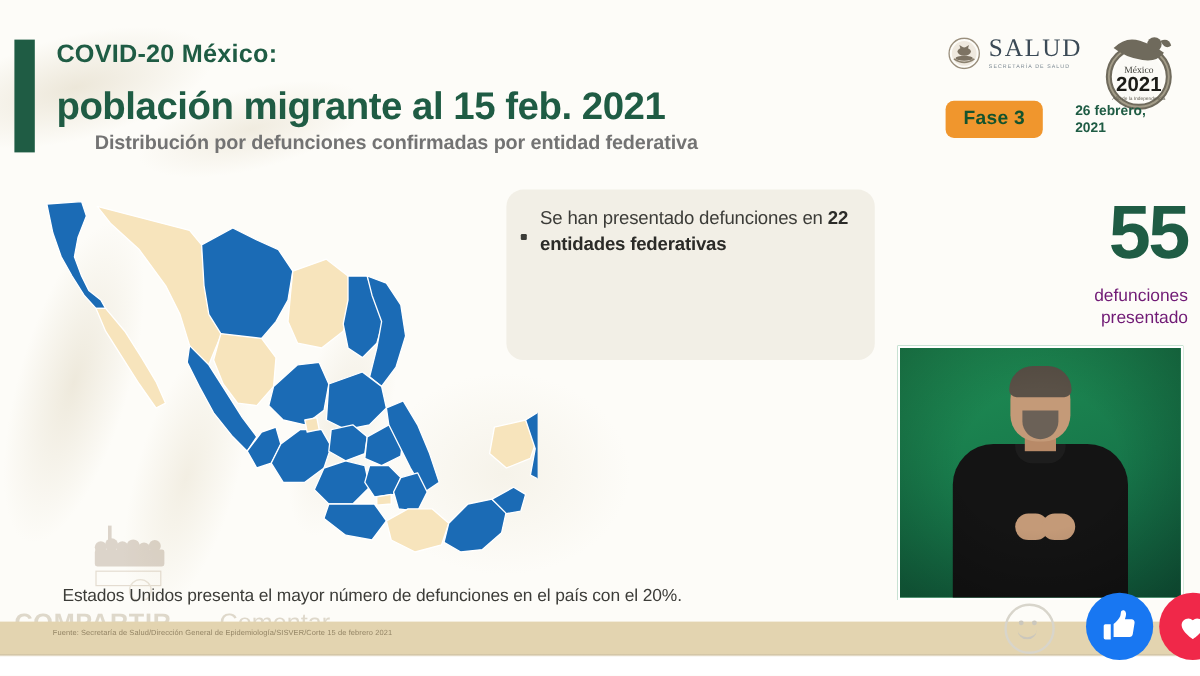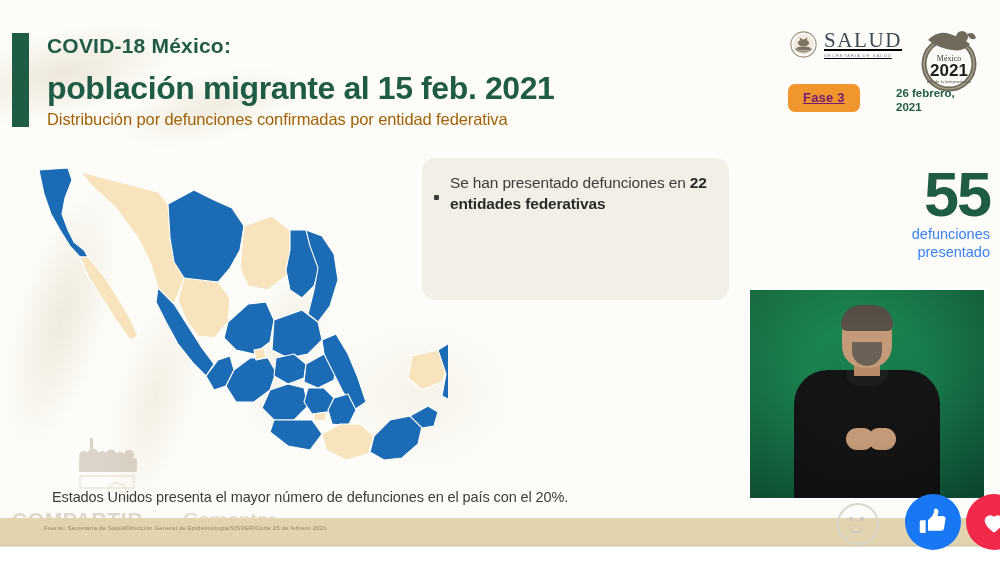--- a/index.html
+++ b/index.html
@@ -47,44 +47,45 @@
   .hd{position:absolute;left:47px;top:34px;width:680px;}
   .hd-eyebrow{
     font-size:21px;font-weight:bold;color:#1f5c44;letter-spacing:.2px;
     line-height:1.1;
   }
   .hd-title{
     font-size:32px;font-weight:bold;color:#1f5c44;letter-spacing:-.4px;
     line-height:1.12;margin-top:14px;
   }
   .hd-sub{
-    font-size:16.5px;font-weight:normal;color:#a16207;letter-spacing:-.1px;
+    font-size:16.5px;font-weight:bold;color:#737373;letter-spacing:-.1px;
     margin-top:3px;
+    margin-left:32px;
   }
 
   
   .brand{position:absolute;right:14px;top:24px;width:200px;height:110px;}
   .salud{
     position:absolute;left:4px;top:6px;display:flex;align-items:center;gap:7px;
   }
   .salud-seal{width:27px;height:27px;}
-  .salud-words{display:flex;flex-direction:column;line-height:1;text-decoration:underline;}
+  .salud-words{display:flex;flex-direction:column;line-height:1;}
   .salud-name{
     font-family:"Liberation Serif", serif;font-size:21px;letter-spacing:1.6px;
     color:#3b4a56;font-weight:normal;
   }
   .salud-tag{
     font-size:4.4px;letter-spacing:.9px;color:#7b8892;margin-top:3px;
     text-transform:uppercase;white-space:nowrap;
   }
   .emblem{position:absolute;right:6px;top:0px;width:62px;height:68px;}
   .fase{
     position:absolute;left:2px;top:60px;
-    background:#f0962d;color:#701a75;border-radius:7px;
-    padding:6px 15px 7px;font-size:13px;font-weight:bold;letter-spacing:.2px;text-decoration:underline;
+    background:#f0962d;color:#14532d;border-radius:7px;
+    padding:6px 15px 7px;font-size:16px;font-weight:bold;letter-spacing:.2px;
   }
   .datebox{
     position:absolute;right:14px;top:62px;width:76px;
     font-size:11.5px;font-weight:bold;color:#1f5c44;line-height:1.25;
   }
 
   
   .mapwrap{position:absolute;left:18px;top:158px;width:430px;height:340px;}
   .mapwrap svg{display:block;width:100%;height:100%;}
 
@@ -106,21 +107,21 @@
 
   
   .bignum{
     position:absolute;right:10px;top:165px;width:170px;text-align:right;
   }
   .bignum .val{
     font-size:63px;font-weight:bold;color:#1f5c44;line-height:.95;
     letter-spacing:-2px;
   }
   .bignum .lbl{
-    font-size:14.5px;color:#3b82f6;line-height:1.28;margin-top:0;
+    font-size:14.5px;color:#701a75;line-height:1.28;margin-top:13px;
   }
 
   
   .video{
     position:absolute;left:748px;top:288px;width:238px;height:212px;
     border:2px solid #ffffff;box-sizing:border-box;overflow:hidden;
     background:#1d8a52;
   }
   .video .green{
     position:absolute;inset:0;
@@ -242,21 +243,21 @@
       <g fill="none" stroke="#a58d6e" stroke-width="1">
         <rect x="8" y="46" width="54" height="12"></rect>
       </g>
       <circle cx="45" cy="62" r="9" fill="none" stroke="#b3a081" stroke-width="1.2"></circle>
     </svg>
   </div>
 
   <div class="accent-bar"></div>
 
   <div class="hd">
-    <div class="hd-eyebrow">COVID-18 México:</div>
+    <div class="hd-eyebrow">COVID-20 México:</div>
     <div class="hd-title">población migrante al 15 feb. 2021</div>
     <div class="hd-sub">Distribución por defunciones confirmadas por entidad federativa</div>
   </div>
 
   <div class="brand">
     <div class="salud">
       <span class="salud-seal">
         <svg viewBox="0 0 27 27" width="27" height="27">
           <circle cx="13.5" cy="13.5" r="12.6" fill="none" stroke="#9a8f7d" stroke-width="1.1"></circle>
           <circle cx="13.5" cy="13.5" r="10.3" fill="#efe9df"></circle>

